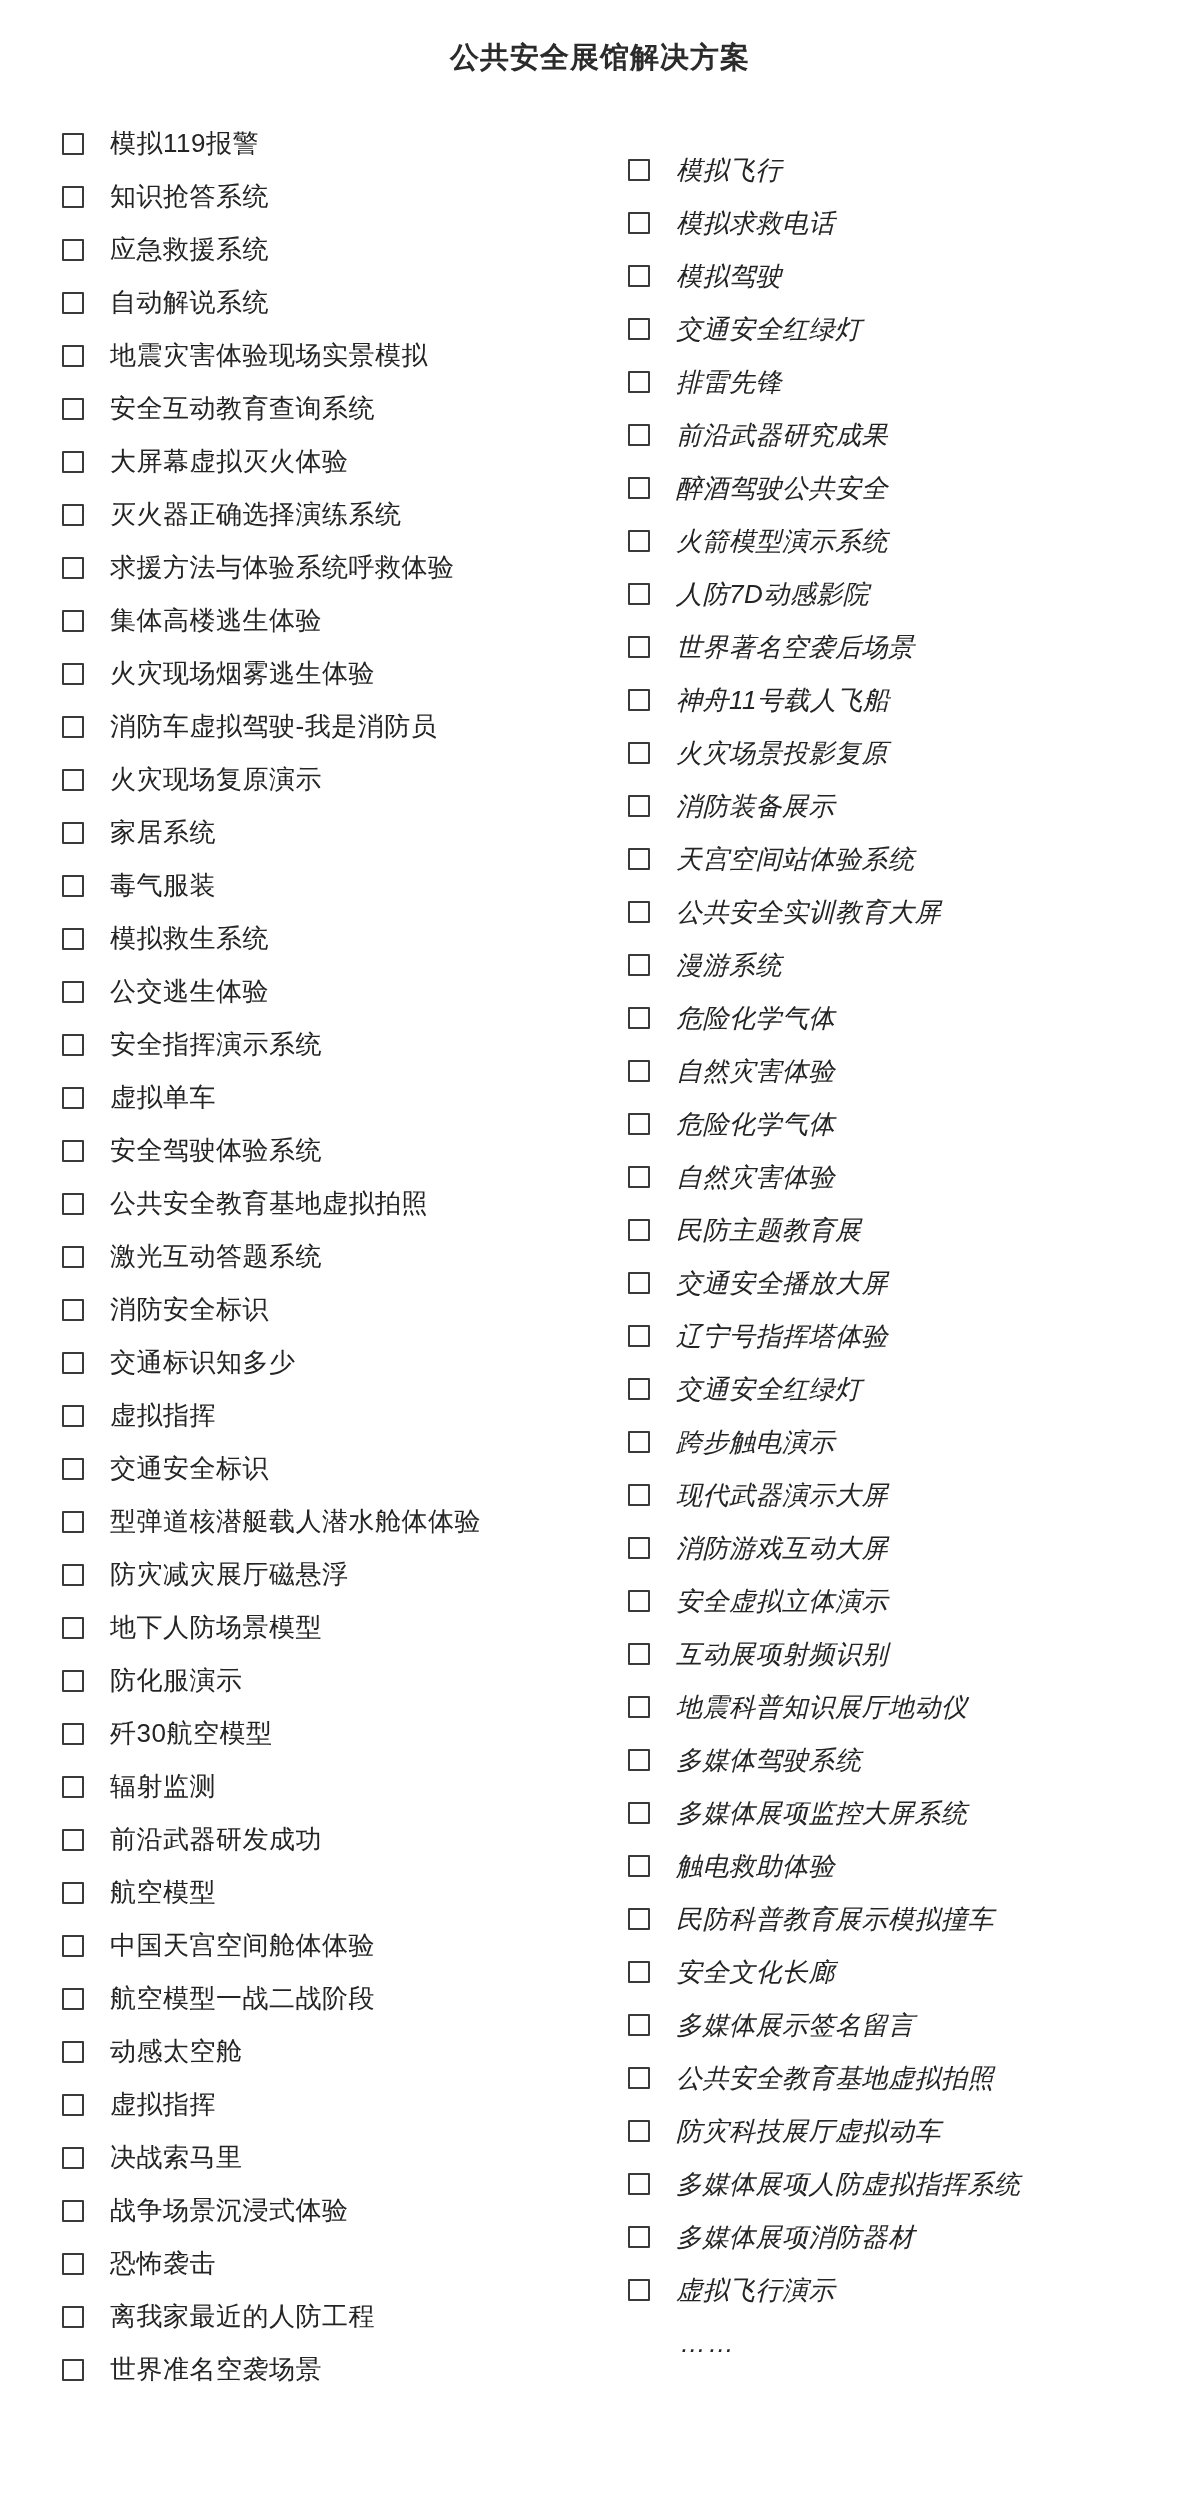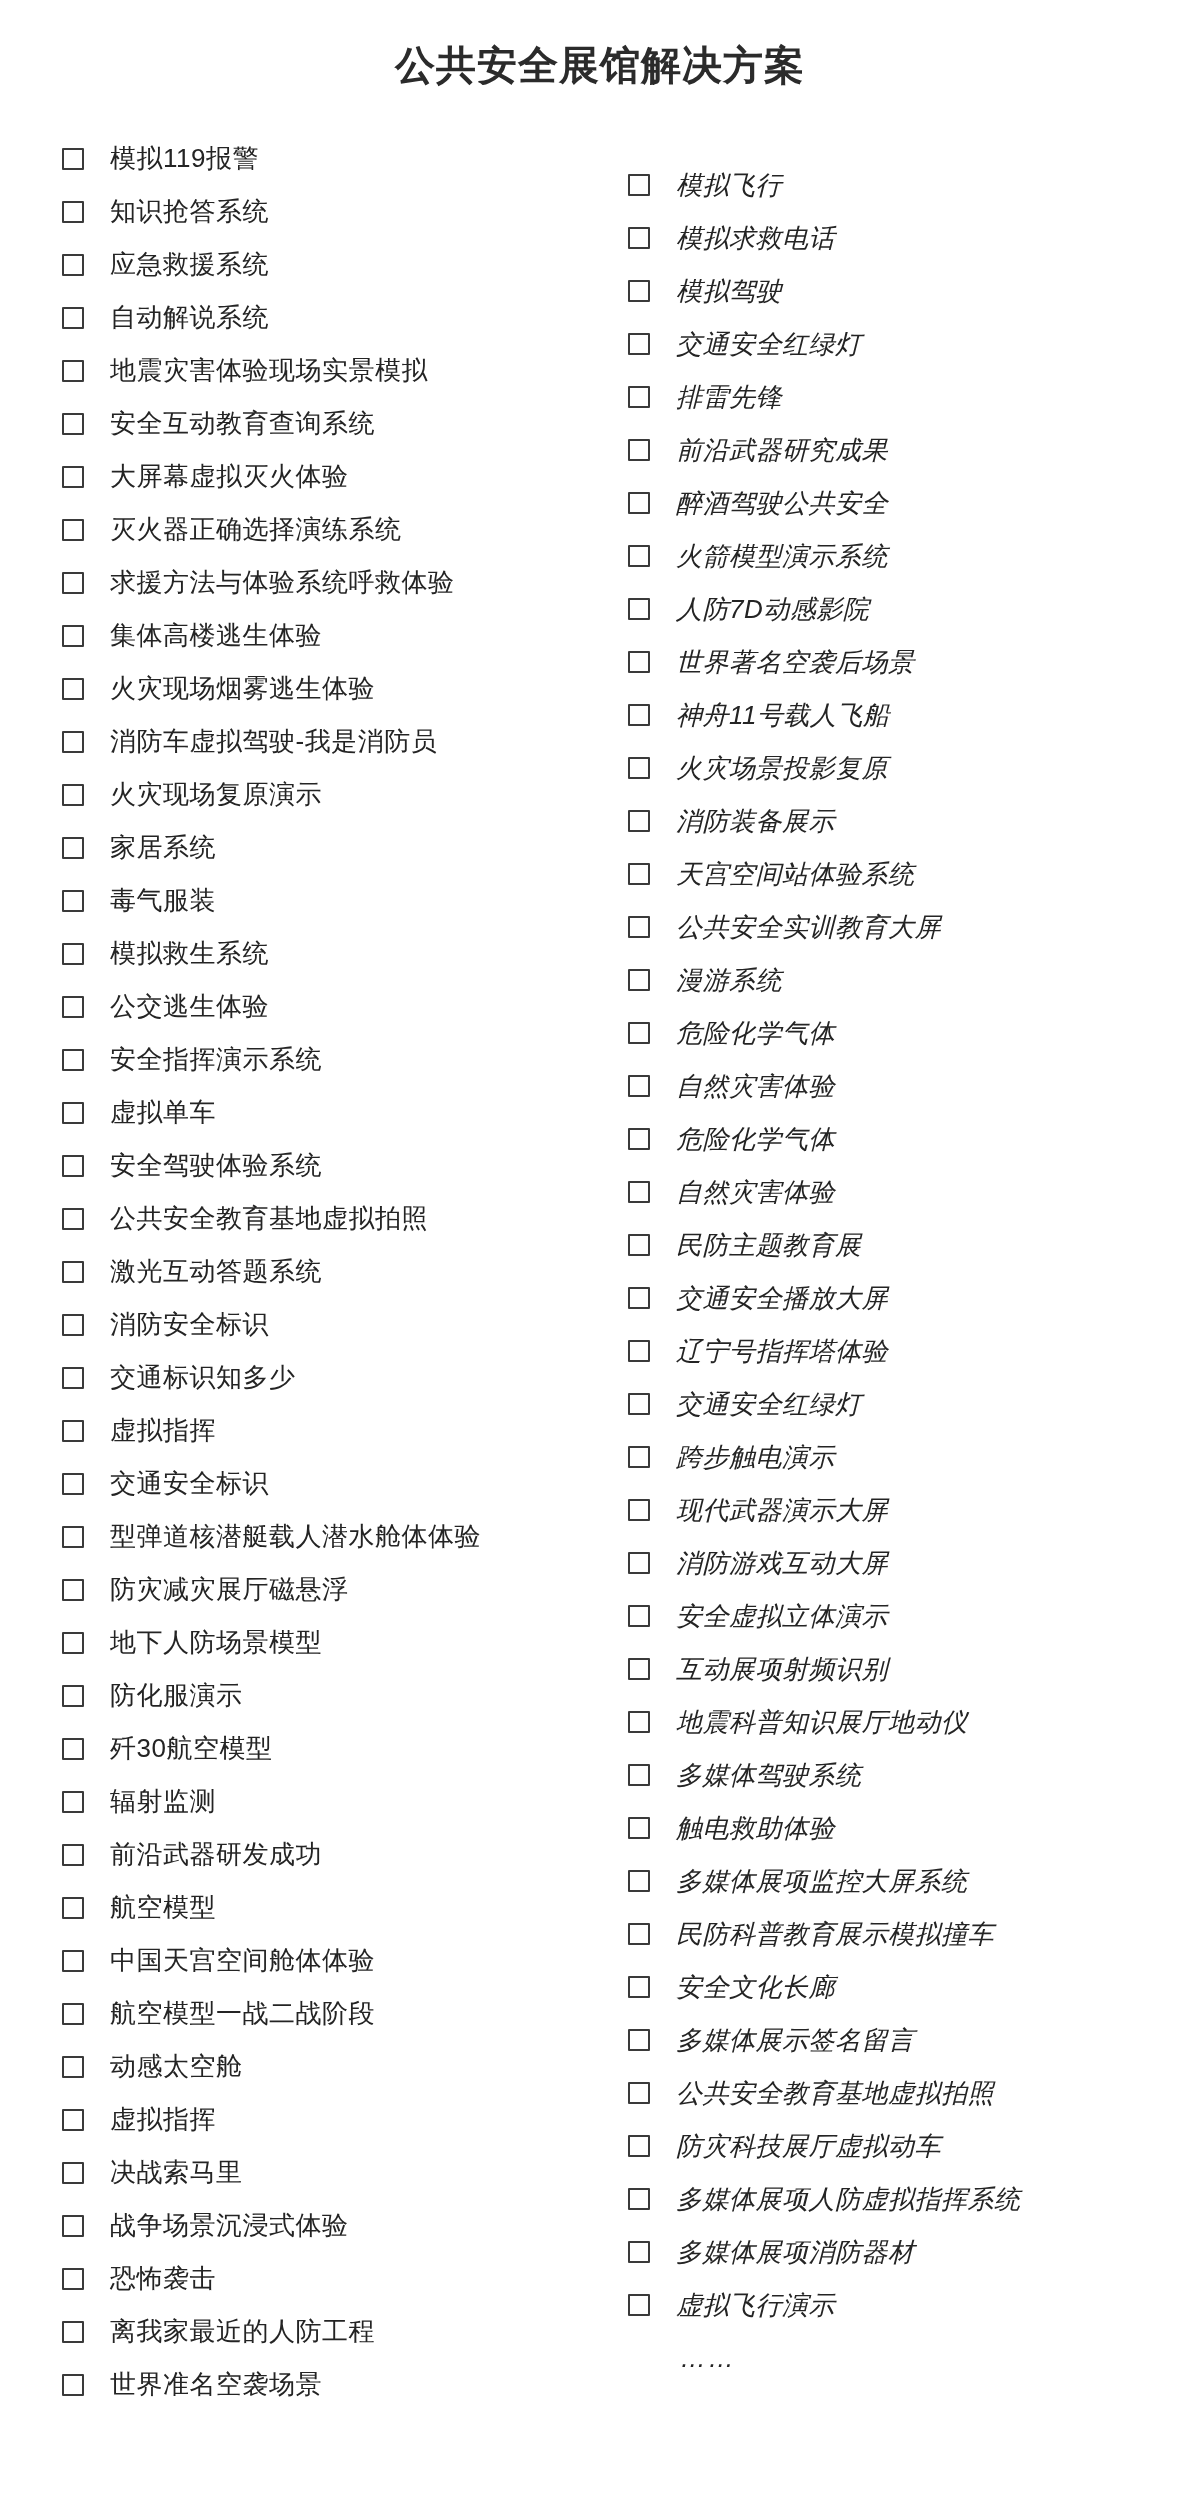--- a/index.html
+++ b/index.html
@@ -17,21 +17,21 @@
   }
   .page {
     position: relative;
     width: 1200px;
     min-height: 2496px;
     box-sizing: border-box;
     padding: 0;
   }
   .page-title {
     text-align: center;
-    font-size: 40px;
+    font-size: 29px;
     font-weight: bold;
     letter-spacing: 1px;
     color: #2b2b2b;
     margin: 0;
     padding-top: 38px;
     line-height: 1.35;
   }
   .columns {
     display: flex;
     align-items: center;
@@ -390,25 +390,25 @@
         <div class="check-item">
           <span class="checkbox"></span>
           <span class="item-label">地震科普知识展厅地动仪</span>
         </div>
         <div class="check-item">
           <span class="checkbox"></span>
           <span class="item-label">多媒体驾驶系统</span>
         </div>
         <div class="check-item">
           <span class="checkbox"></span>
+          <span class="item-label">多媒体展项监控大屏系统</span>
+        </div>
+        <div class="check-item">
+          <span class="checkbox"></span>
           <span class="item-label">触电救助体验</span>
-        </div>
-        <div class="check-item">
-          <span class="checkbox"></span>
-          <span class="item-label">多媒体展项监控大屏系统</span>
         </div>
         <div class="check-item">
           <span class="checkbox"></span>
           <span class="item-label">民防科普教育展示模拟撞车</span>
         </div>
         <div class="check-item">
           <span class="checkbox"></span>
           <span class="item-label">安全文化长廊</span>
         </div>
         <div class="check-item">

